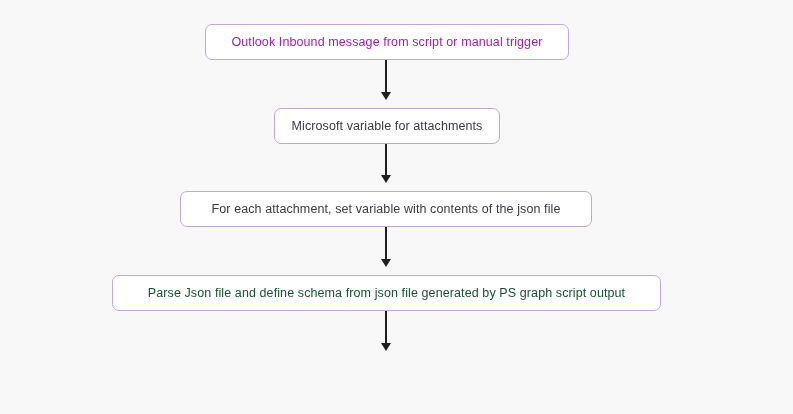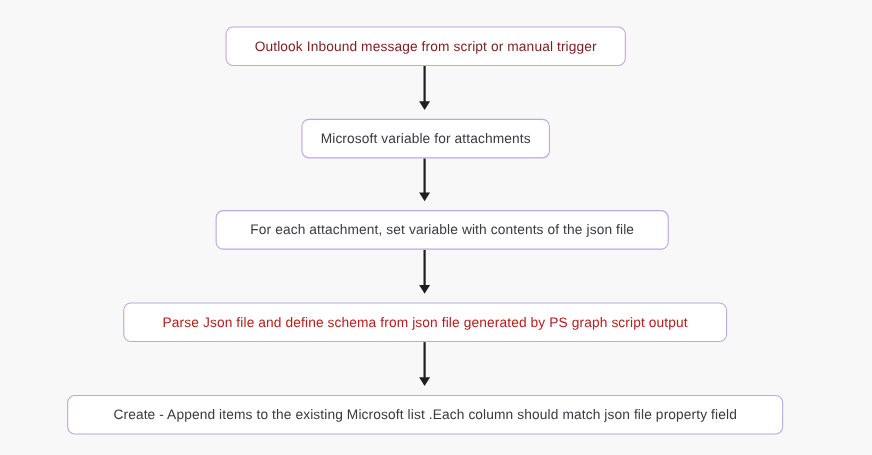--- a/index.html
+++ b/index.html
@@ -64,32 +64,29 @@
   <div class="edge" id="edge-line-1" style="left: 385px; top: 144px; height: 32px; background: rgb(31, 31, 34);"></div>
   <div class="edge-head" id="edge-head-1" style="left: 381px; top: 175px; border-top-color: rgb(31, 31, 34);"></div>
 
   <div class="edge" id="edge-line-2" style="left: 385px; top: 227px; height: 33px; background: rgb(31, 31, 34);"></div>
   <div class="edge-head" id="edge-head-2" style="left: 381px; top: 259px; border-top-color: rgb(31, 31, 34);"></div>
 
   <div class="edge" id="edge-line-3" style="left: 385px; top: 311px; height: 33px; background: rgb(31, 31, 34);"></div>
   <div class="edge-head" id="edge-head-3" style="left: 381px; top: 343px; border-top-color: rgb(31, 31, 34);"></div>
 
   <div class="node" id="node-box-0" style="left: 205px; top: 24px; width: 364px; border-color: rgb(191, 168, 221); background: rgb(255, 255, 255);">
-    <span class="node-label" style="color: #7f1d1d;">Outlook Inbound message from script or manual trigger</span>
+    <span class="node-label" style="color: #a21caf;">Outlook Inbound message from script or manual trigger</span>
   </div>
 
   <div class="node" id="node-box-1" style="left: 274px; top: 108px; width: 226px; border-color: rgb(191, 168, 221); background: rgb(255, 255, 255);">
     <span class="node-label" style="color: rgb(58, 58, 68);">Microsoft variable for attachments</span>
   </div>
 
-  <div class="node" id="node-box-2" style="left: 196px; top: 191px; width: 412px; border-color: rgb(191, 168, 221); background: rgb(255, 255, 255);">
+  <div class="node" id="node-box-2" style="left: 180px; top: 191px; width: 412px; border-color: rgb(191, 168, 221); background: rgb(255, 255, 255);">
     <span class="node-label" style="color: rgb(58, 58, 68);">For each attachment, set variable with contents of the json file</span>
   </div>
 
   <div class="node" id="node-box-3" style="left: 112px; top: 275px; width: 549px; border-color: rgb(191, 168, 221); background: rgb(255, 255, 255);">
-    <span class="node-label" style="color: #b91c1c;">Parse Json file and define schema from json file generated by PS graph script output</span>
+    <span class="node-label" style="color: #14532d;">Parse Json file and define schema from json file generated by PS graph script output</span>
   </div>
 
-  <div class="node" id="node-box-4" style="left: 61px; top: 359px; width: 651px; border-color: rgb(191, 168, 221); background: rgb(255, 255, 255);">
-    <span class="node-label" style="color: rgb(58, 58, 68);">Create - Append items to the existing Microsoft list .Each column should match json file property field</span>
-  </div>
 
 </div>
 
 </body></html>

